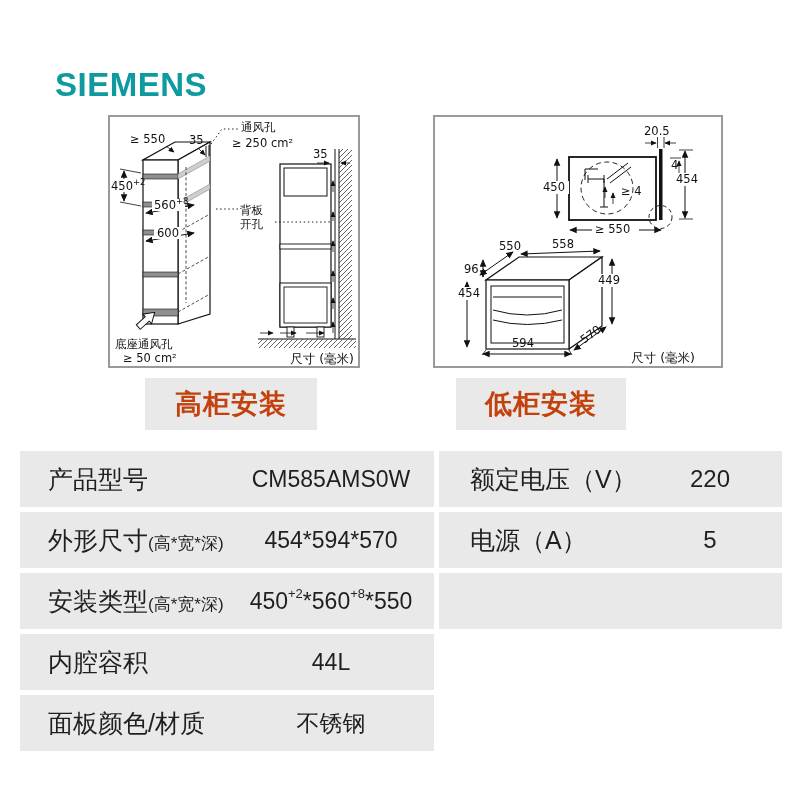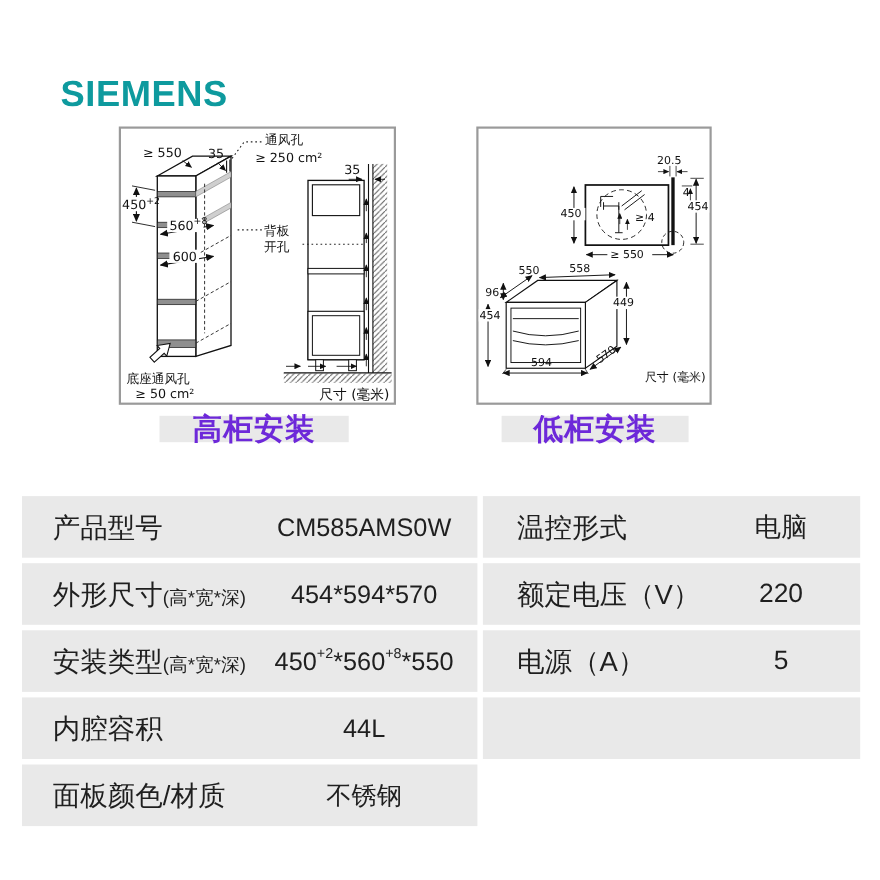--- a/index.html
+++ b/index.html
@@ -2,30 +2,30 @@
 <html><head>
 <meta charset="utf-8">
 <style>
   html,body{margin:0;padding:0;background:#fff;}
   .page{position:relative;width:800px;height:800px;background:#fff;overflow:hidden;
         font-family:"Liberation Sans","DejaVu Sans",sans-serif;color:#1f1f1f;}
   .logo{position:absolute;left:55px;top:42px;font-size:33px;font-weight:bold;
         letter-spacing:.5px;color:#0e9a9e;margin-top:24px;}
   .diagram{position:absolute;top:115px;border:2px solid #9a9a9a;background:#fff;box-sizing:border-box;}
   .diagram-left{left:108px;width:252px;height:253px;}
-  .diagram-right{left:433px;width:214px;height:253px;}
+  .diagram-right{left:433px;width:290px;height:253px;}
   .diagram svg{display:block;width:100%;height:100%;}
   .diagram text{font-family:"DejaVu Sans","Liberation Sans",sans-serif;font-size:11.5px;fill:#111;}
   .diagram text.unit{font-size:12.5px;}
   .dln{stroke:#111;stroke-width:1;fill:none;}
   .thin{stroke:#111;stroke-width:.8;fill:none;}
   .dash{stroke:#333;stroke-width:.9;fill:none;stroke-dasharray:3,2.2;}
   .dots{stroke:#222;stroke-width:1;fill:none;stroke-dasharray:1.5,2.6;}
-  .caption{position:absolute;top:378px;height:24px;background:#e9e9e9;display:flex;
-           align-items:center;justify-content:center;font-size:27px;font-weight:600;color:#6d28d9;letter-spacing:1px;}
+  .caption{position:absolute;top:378px;height:52px;background:#e9e9e9;display:flex;
+           align-items:center;justify-content:center;font-size:27px;font-weight:600;color:#c2410c;letter-spacing:1px;}
   .caption-left{left:145px;width:172px;}
   .caption-right{left:456px;width:170px;font-family:Liberation Serif, serif;}
   .spec-table{position:absolute;top:451px;left:0;width:800px;}
   .col{position:absolute;top:0;display:flex;flex-direction:column;gap:5px;}
   .col-left{left:20px;width:414px;}
   .col-right{left:439px;width:343px;}
   .cell{position:relative;height:56px;background:#e9e9e9;display:flex;align-items:center;}
   .lbl{font-size:25px;margin-left:28px;white-space:nowrap;}
   .col-right .lbl{margin-left:31px;}
   .suffix{font-size:17px;}
@@ -229,24 +229,20 @@
         <span class="lbl"><span>内腔容积</span></span>
         <span class="val">44L</span>
       </div>
       <div class="cell">
         <span class="lbl"><span>面板颜色/材质</span></span>
         <span class="val">不锈钢</span>
       </div>
     </div>
     <div class="col col-right">
       <div class="cell">
-        <span class="lbl"><span>温控形式</span></span>
-        <span class="val">电脑</span>
-      </div>
-      <div class="cell">
         <span class="lbl"><span>额定电压（V）</span></span>
         <span class="val">220</span>
       </div>
       <div class="cell">
         <span class="lbl"><span>电源（A）</span></span>
         <span class="val">5</span>
       </div>
       <div class="cell">
         <span class="lbl"><span></span></span>
         <span class="val"></span>

